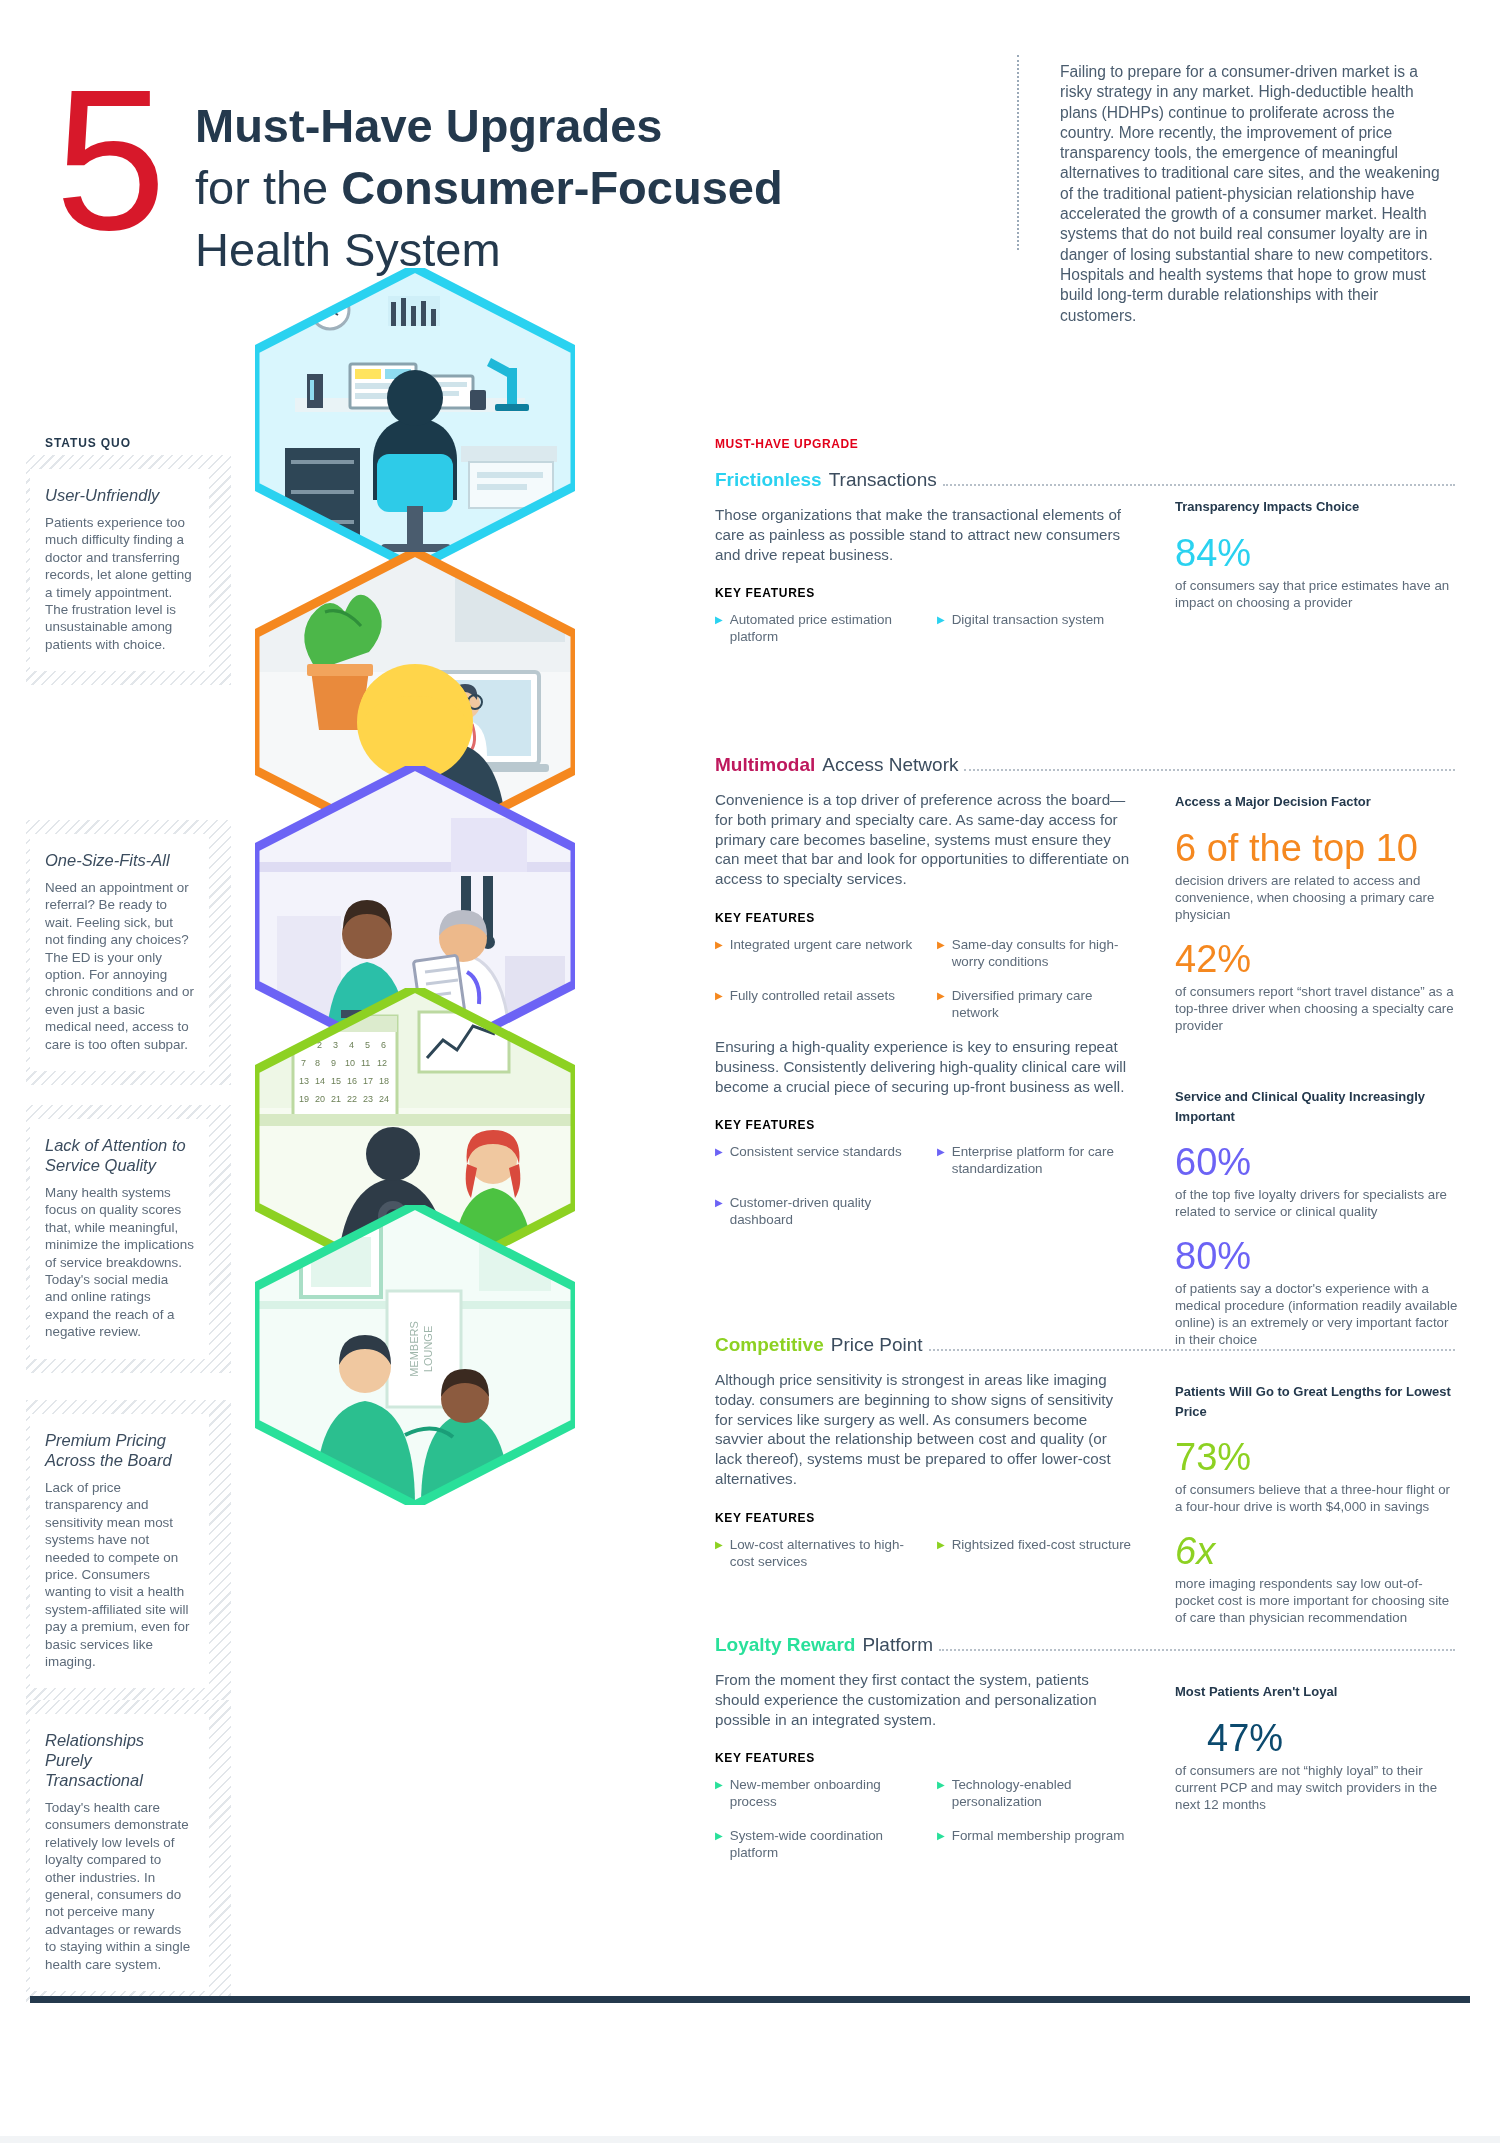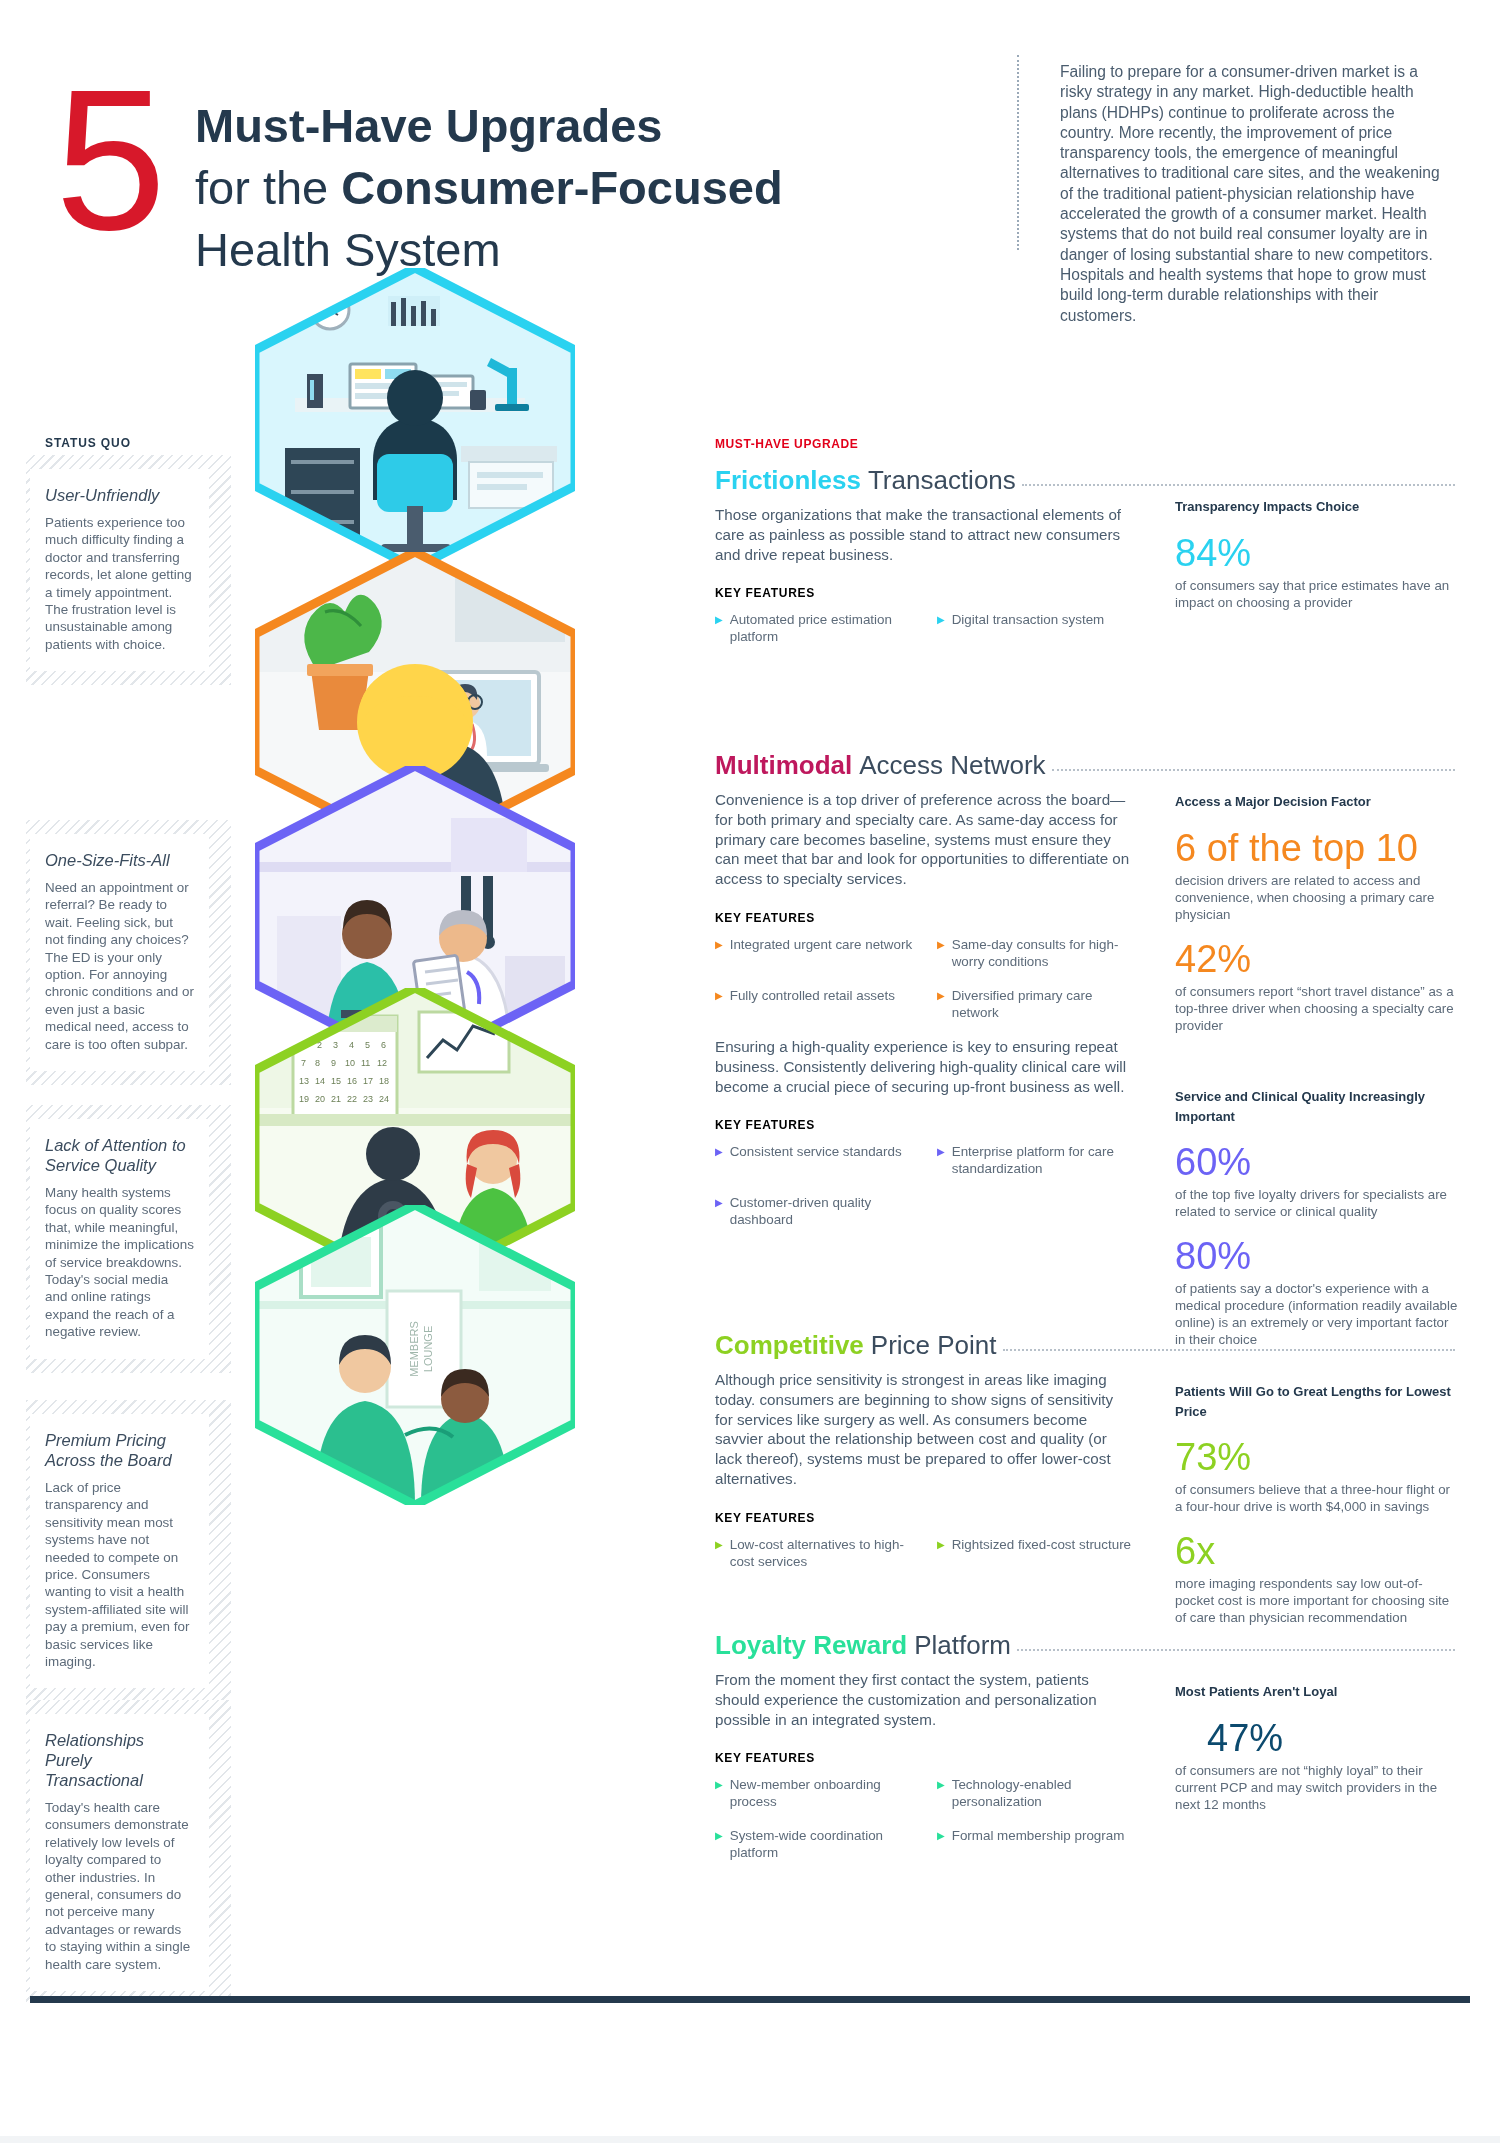--- a/index.html
+++ b/index.html
@@ -55,21 +55,21 @@
   }
   .sq-body { font-size:13.4px; line-height:17.4px; color:#5d6b7a; }
 
   
   .hexcol { position:absolute; left:255px; top:355px; width:440px; }
 
   
   .sec { position:absolute; left:715px; width:740px; }
   .sec-head {
     display:flex; align-items:center; gap:0px;
-    font-size:26px; line-height:26px; white-space:nowrap; margin-bottom:12px;
+    font-size:19px; line-height:26px; white-space:nowrap; margin-bottom:12px;
   }
   .sec-head .hl { font-weight:bold; }
   .sec-head .rest { color:#3b4c5e; font-weight:400; margin-left:7px; }
   .sec-head .dots {
     flex:1; height:1px; margin-left:6px; margin-top:9px;
     border-top:2.5px dotted #b7c0c9;
   }
   .sec-body { width:420px; font-size:15.2px; line-height:19.8px; color:#4a5c6e; }
   .kf-label {
     margin-top:22px; font-size:12px; font-weight:bold;
@@ -479,21 +479,21 @@
         <div class="stat-title">Service and Clinical Quality Increasingly Important</div>
         <div class="stat-num" style="color: rgb(108, 99, 245);">60%</div>
         <div class="stat-cap">of the top five loyalty drivers for specialists are related to service or clinical quality</div>
         <div class="stat-num" style="color: rgb(108, 99, 245);">80%</div>
         <div class="stat-cap">of patients say a doctor's experience with a medical procedure (information readily available online) is an extremely or very important factor in their choice</div>
       </div>
       <div class="stat" style="top: 1382px;">
         <div class="stat-title">Patients Will Go to Great Lengths for Lowest Price</div>
         <div class="stat-num" style="color: rgb(141, 209, 34);">73%</div>
         <div class="stat-cap">of consumers believe that a three-hour flight or a four-hour drive is worth $4,000 in savings</div>
-        <div class="stat-num" style="color: rgb(141, 209, 34);">6x</div>
+        <div class="stat-num" style="color: rgb(141, 209, 34); font-style: italic;">6x</div>
         <div class="stat-cap">more imaging respondents say low out-of-pocket cost is more important for choosing site of care than physician recommendation</div>
       </div>
       <div class="stat" style="top: 1682px;">
         <div class="stat-title">Most Patients Aren't Loyal</div>
         <div class="stat-num" style="color: #0c4a6e; margin-left: 32px;">47%</div>
         <div class="stat-cap">of consumers are not “highly loyal” to their current PCP and may switch providers in the next 12 months</div>
       </div>
     </div>
 
   <div class="foot-rule"></div>

